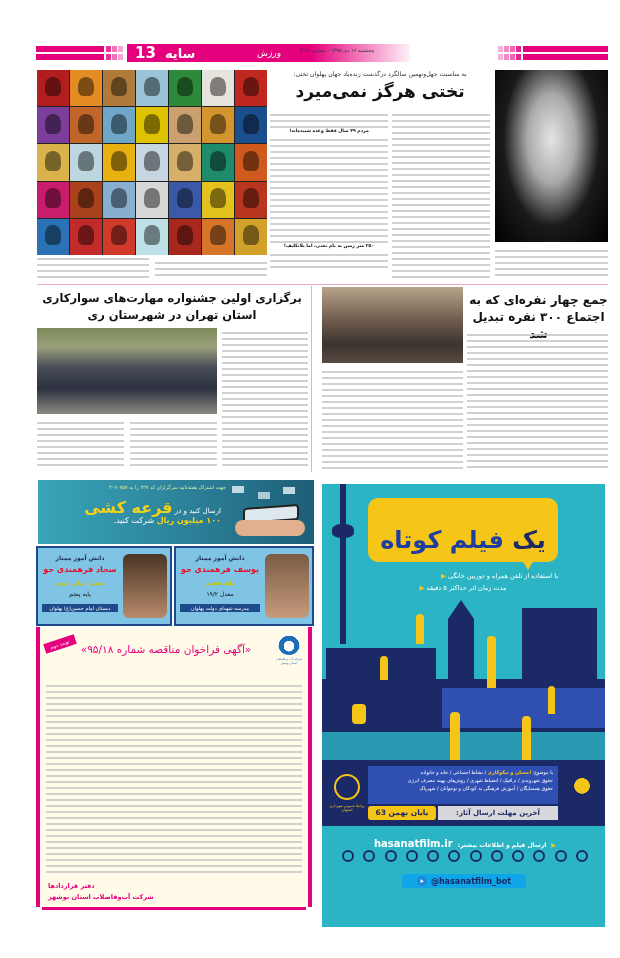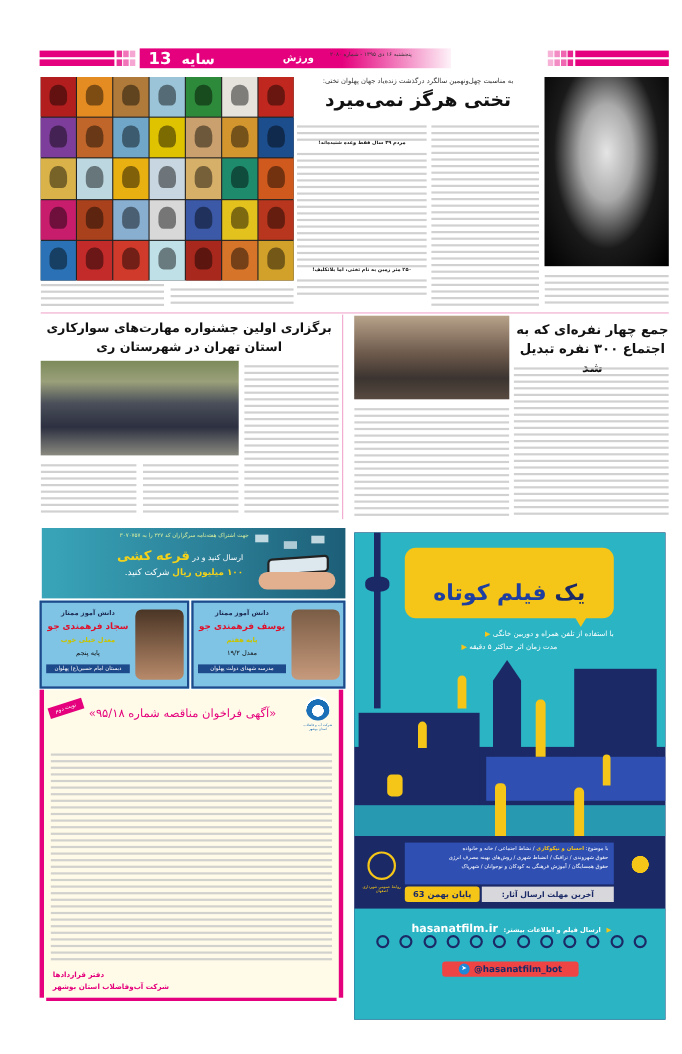--- a/index.html
+++ b/index.html
@@ -3,21 +3,21 @@
 <meta charset="utf-8">
 <style>
 *{box-sizing:border-box;margin:0;padding:0}
 body{width:620px;height:958px;background:#fff;font-family:"DejaVu Sans",sans-serif;position:relative;overflow:hidden;direction:rtl}
 .abs{position:absolute}
 .pink{background:#e5007d}
 .hbar{position:absolute;height:6px;background:#e5007d}
 .sq{position:absolute;width:5px;height:6px}
 .masthead{position:absolute;left:127px;top:44px;width:283px;height:18px;background:linear-gradient(to left,rgba(229,0,125,0.05),#e5007d 35%,#e5007d);}
 .masthead .logo{position:absolute;left:8px;top:0;color:#fff;font-weight:bold;font-size:13px;line-height:18px;direction:ltr}
-.masthead .section{position:absolute;left:130px;top:0;color:#fff;font-size:9px;line-height:18px;font-weight:bold}
+.masthead .section{position:absolute;left:130px;top:0;color:#fff;font-size:9px;line-height:18px;font-weight:normal}
 .dateline{position:absolute;left:300px;top:47px;font-size:5px;color:#333;white-space:nowrap}
 .txt{font-size:4.2px;line-height:6.2px;color:#333;text-align:justify;overflow:hidden}
 .filler span{display:block;height:6px;border-bottom:2.5px solid #c9c9c9;margin-bottom:0;opacity:.85}
 .photo-grid{display:grid;grid-template-columns:repeat(7,1fr);grid-template-rows:repeat(5,1fr);gap:1px;background:#222}
 .photo-grid div{position:relative;overflow:hidden}
 .photo-grid div::after{content:"";position:absolute;left:25%;top:18%;width:50%;height:55%;background:rgba(0,0,0,.45);border-radius:45% 45% 30% 30%}
 h1,h2{font-family:"DejaVu Sans",sans-serif;font-weight:bold;color:#111;text-align:center}
 .pinkline{position:absolute;height:1px;background:#f1a6cc}
 .vline{position:absolute;width:1px;background:#f1a6cc}
 .ad-sub{position:absolute;left:38px;top:480px;width:276px;height:64px;background:linear-gradient(to right,#39a5b9,#2a7d95 60%,#1d5e77);}
@@ -285,21 +285,21 @@
 
 <div class="ad-sub">
   <div style="position:absolute;left:8px;top:4px;width:180px;font-size:5px;color:#d9f0a0;text-align:right">جهت اشتراک هفته‌نامه سرگزاران کد ۲۲۷ را به ۳۰۷۰۷۵۷</div>
   <div style="position:absolute;left:190px;top:4px;width:80px;height:20px">
     <div style="position:absolute;left:4px;top:2px;width:12px;height:7px;background:#e9f4f8;opacity:.8"></div>
     <div style="position:absolute;left:30px;top:8px;width:12px;height:7px;background:#e9f4f8;opacity:.7"></div>
     <div style="position:absolute;left:55px;top:3px;width:12px;height:7px;background:#e9f4f8;opacity:.8"></div>
   </div>
   <div style="position:absolute;left:8px;top:18px;width:175px;text-align:right;color:#fff;font-size:7px">
     <span>ارسال کنید و در</span>
-    <span style="color:#f3d21b;font-size:12px;font-weight:bold">قرعه کشی</span>
+    <span style="color:#f3d21b;font-size:16px;font-weight:bold">قرعه کشی</span>
   </div>
   <div style="position:absolute;left:8px;top:36px;width:175px;text-align:right;color:#fff;font-size:8px">
     <span style="color:#f3d21b;font-weight:bold">۱۰۰ میلیون ریال</span>
     <span>شرکت کنید.</span>
   </div>
   <div style="position:absolute;left:195px;top:22px;width:72px;height:36px">
     <div style="position:absolute;left:10px;top:4px;width:56px;height:16px;background:#dde8ee;border:2px solid #222;border-radius:4px;transform:skewY(-4deg)"></div>
     <div style="position:absolute;left:2px;top:18px;width:70px;height:16px;background:#e3b08f;border-radius:10px"></div>
   </div>
 </div>
@@ -364,21 +364,21 @@
   <div style="position:absolute;left:8px;top:266px;font-size:6.5px;color:#e5007d;font-weight:bold;direction:rtl">شرکت آب‌وفاضلاب استان بوشهر</div>
 </div>
 <div class="abs pink" style="left:42px;top:907px;width:264px;height:3px"></div>
 
 <div class="film">
   <div style="position:absolute;left:0;top:0;width:283px;height:195px;background:#2bb5c4"></div>
   <div style="position:absolute;left:18px;top:0;width:6px;height:160px;background:#1b2a66"></div>
   <div style="position:absolute;left:10px;top:40px;width:22px;height:14px;background:#1b2a66;border-radius:40%"></div>
   <div style="position:absolute;left:46px;top:14px;width:190px;height:64px;background:#f5c518;border-radius:10px"></div>
   <div style="position:absolute;left:200px;top:76px;width:0;height:0;border-left:6px solid transparent;border-right:6px solid transparent;border-top:10px solid #f5c518"></div>
-  <div style="position:absolute;left:46px;top:42px;width:190px;text-align:center;font-size:20px;font-weight:bold;color:#1b2a66">
+  <div style="position:absolute;left:46px;top:42px;width:190px;text-align:center;font-size:24px;font-weight:bold;color:#1b2a66">
     <span>یک</span>
     <span style="color:#1e3ea0">فیلم کوتاه</span>
   </div>
   <div style="position:absolute;left:46px;top:88px;width:190px;text-align:right;font-size:6.5px;color:#fff">
     <span>با استفاده از تلفن همراه و دوربین خانگی</span> <span style="color:#f5c518">▶</span>
   </div>
   <div style="position:absolute;left:46px;top:100px;width:190px;text-align:center;font-size:6.5px;color:#fff">
     <span>مدت زمان اثر حداکثر ۵ دقیقه</span> <span style="color:#f5c518">▶</span>
   </div>
   <div style="position:absolute;left:0;top:116px;width:283px;height:160px">
@@ -420,17 +420,17 @@
     <span style="width:12px;height:12px;border:2px solid #1b2a66;border-radius:50%"></span>
     <span style="width:12px;height:12px;border:2px solid #1b2a66;border-radius:50%"></span>
     <span style="width:12px;height:12px;border:2px solid #1b2a66;border-radius:50%"></span>
     <span style="width:12px;height:12px;border:2px solid #1b2a66;border-radius:50%"></span>
     <span style="width:12px;height:12px;border:2px solid #1b2a66;border-radius:50%"></span>
     <span style="width:12px;height:12px;border:2px solid #1b2a66;border-radius:50%"></span>
     <span style="width:12px;height:12px;border:2px solid #1b2a66;border-radius:50%"></span>
     <span style="width:12px;height:12px;border:2px solid #1b2a66;border-radius:50%"></span>
     <span style="width:12px;height:12px;border:2px solid #1b2a66;border-radius:50%"></span>
   </div>
-  <div style="position:absolute;left:80px;top:390px;width:124px;height:14px;background:#ef4444;border-radius:3px;display:flex;align-items:center;justify-content:center;gap:4px;direction:ltr">
+  <div style="position:absolute;left:80px;top:390px;width:124px;height:14px;background:#0ea5e9;border-radius:3px;display:flex;align-items:center;justify-content:center;gap:4px;direction:ltr">
     <span style="width:10px;height:10px;border-radius:50%;background:#1e88d9;color:#fff;font-size:6px;line-height:10px;text-align:center">➤</span>
     <span style="font-size:8px;font-weight:bold;color:#1b2a66">@hasanatfilm_bot</span>
   </div>
 </div>
 
 </body></html>

